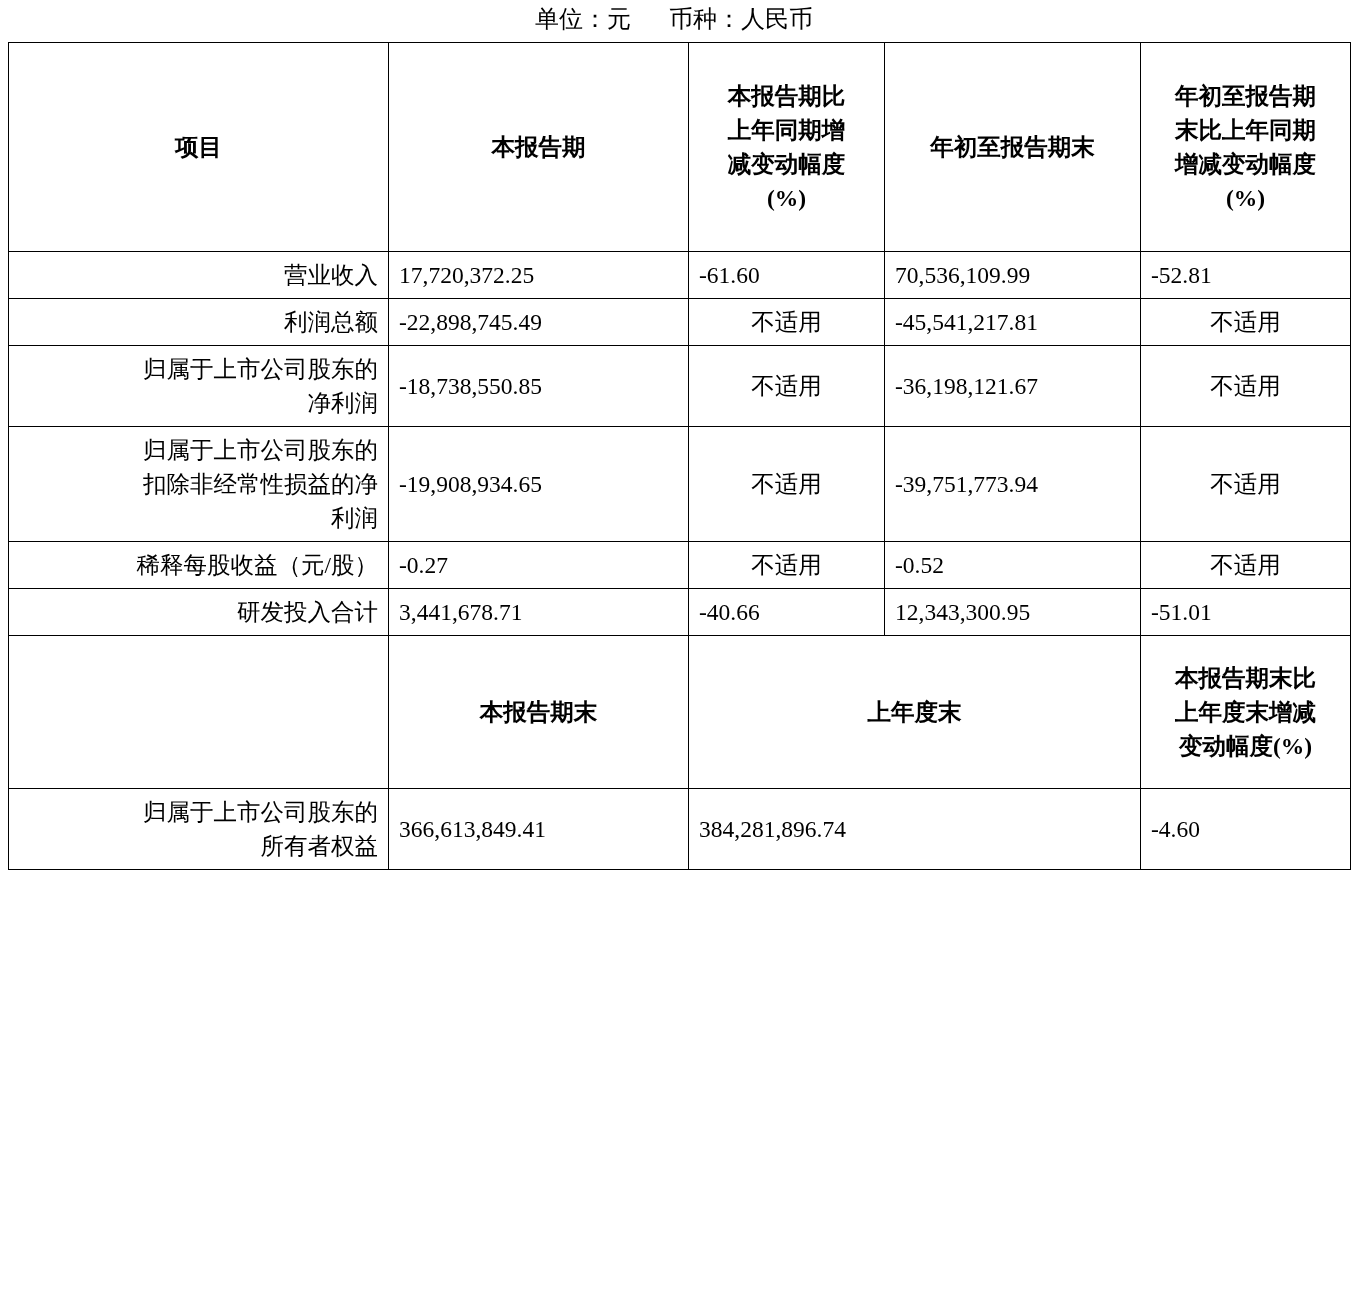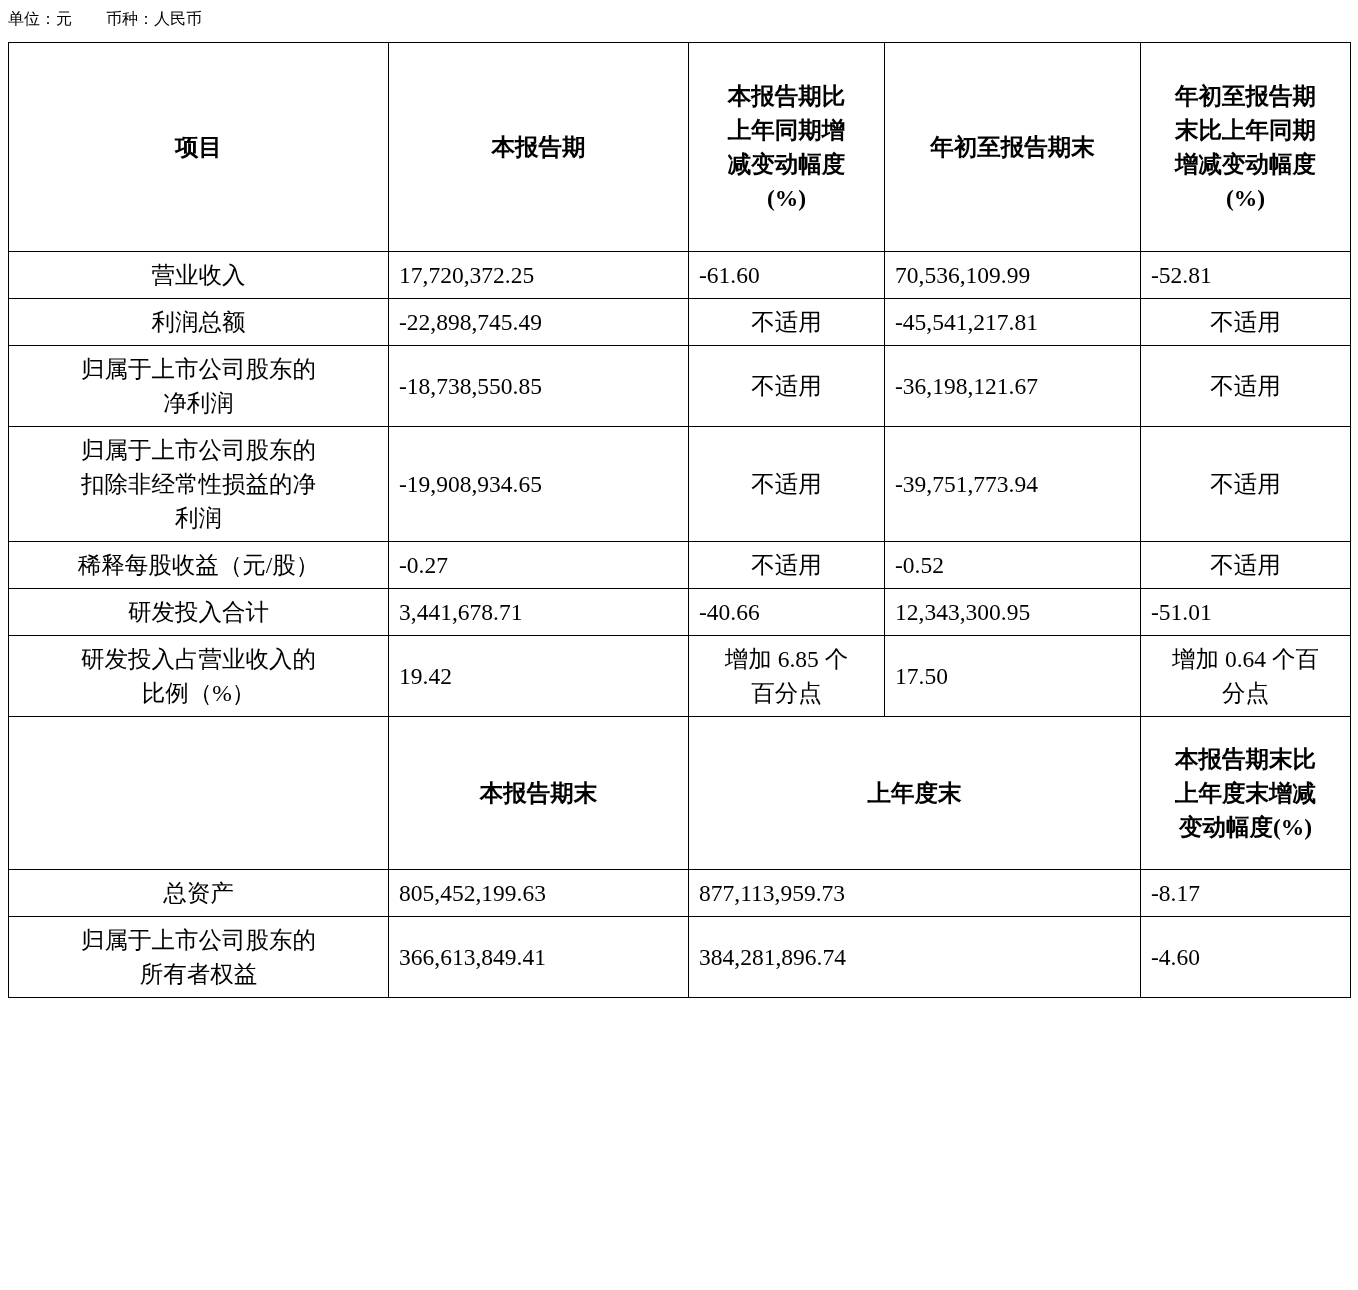--- a/index.html
+++ b/index.html
@@ -15,22 +15,22 @@
     -webkit-font-smoothing: antialiased;
   }
   .page {
     position: relative;
     width: 1358px;
     height: 1290px;
     box-sizing: border-box;
     padding: 0 8px;
   }
   .unit-line {
-    text-align: left;
-    font-size: 16px;
+    text-align: center;
+    font-size: 24px;
     line-height: 30px;
     padding: 4px 10px 8px 0;
     white-space: nowrap;
   }
   .unit-line .gap {
     display: inline-block;
     width: 26px;
   }
   table.fin {
     width: 1342px;
@@ -52,21 +52,21 @@
 
   .th {
     text-align: center;
     vertical-align: middle;
     font-weight: bold;
   }
   .th-tall {
     height: 196px;
   }
   .label {
-    text-align: center;
+    text-align: right;
   }
   .num {
     margin-left: 48px;
   }
   .ctr {
     text-align: center;
   }
   .nowrap { white-space: nowrap; }
   .multi { white-space: pre-line; }
   .sec-head td {
@@ -146,46 +146,30 @@
         <td class="num">-0.52</td>
         <td class="ctr">不适用</td>
       </tr>
       <tr>
         <td class="label multi">研发投入合计</td>
         <td class="num">3,441,678.71</td>
         <td class="num">-40.66</td>
         <td class="num">12,343,300.95</td>
         <td class="num">-51.01</td>
       </tr>
-      <tr>
-        <td class="label multi">研发投入占营业收入的
-比例（%）</td>
-        <td class="num">19.42</td>
-        <td class="ctr multi">增加 6.85 个
-百分点</td>
-        <td class="num">17.50</td>
-        <td class="ctr multi">增加 0.64 个百
-分点</td>
-      </tr>
 
       <tr class="sec-head">
         <td class="th"></td>
         <td class="th">本报告期末</td>
         <td class="th multi" colspan="2">上年度末</td>
         <td class="th multi">本报告期末比
 上年度末增减
 变动幅度(%)</td>
       </tr>
 
-      <tr>
-        <td class="label">总资产</td>
-        <td class="num">805,452,199.63</td>
-        <td class="num" colspan="2">877,113,959.73</td>
-        <td class="num">-8.17</td>
-      </tr>
       <tr>
         <td class="label multi">归属于上市公司股东的
 所有者权益</td>
         <td class="num">366,613,849.41</td>
         <td class="num" colspan="2">384,281,896.74</td>
         <td class="num">-4.60</td>
       </tr>
     </tbody>
   </table>
 

